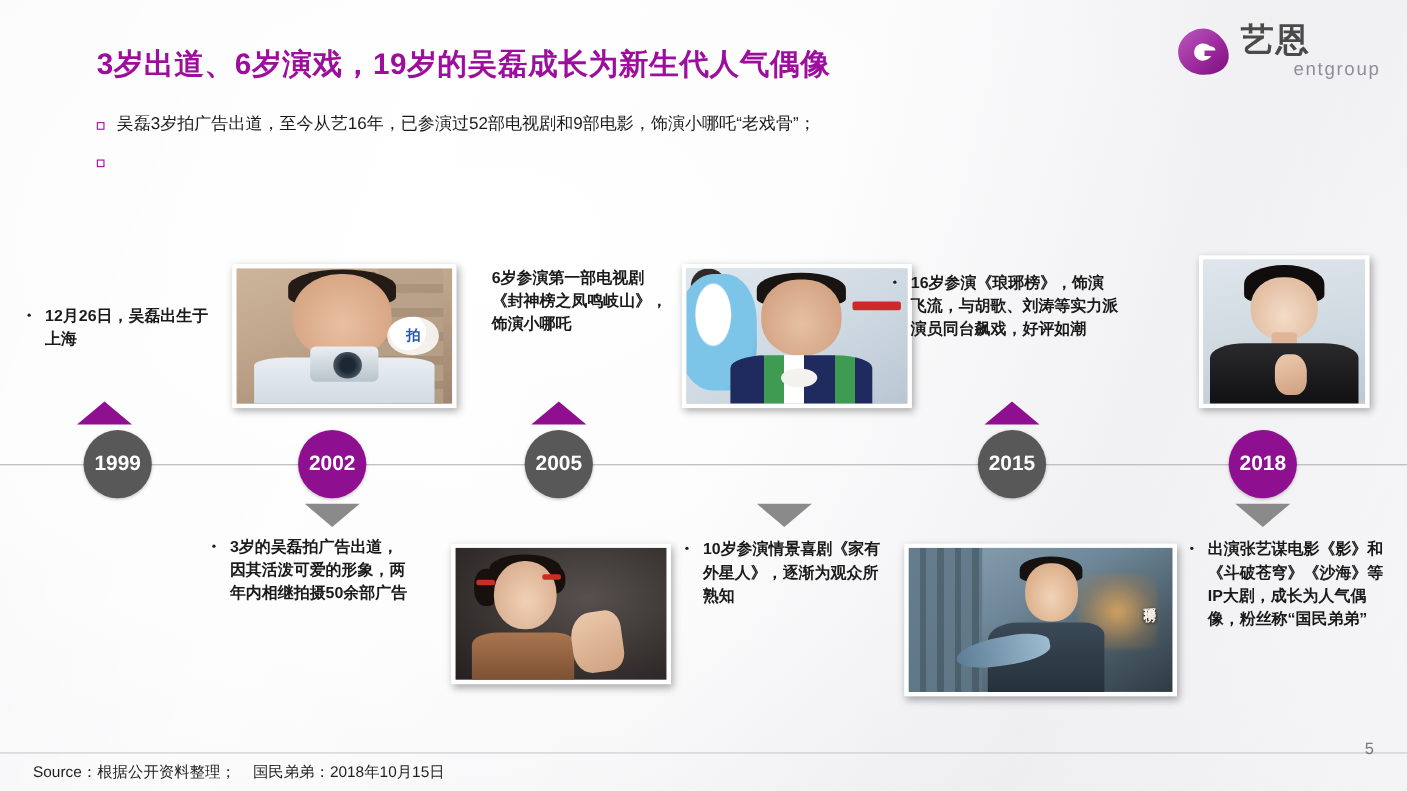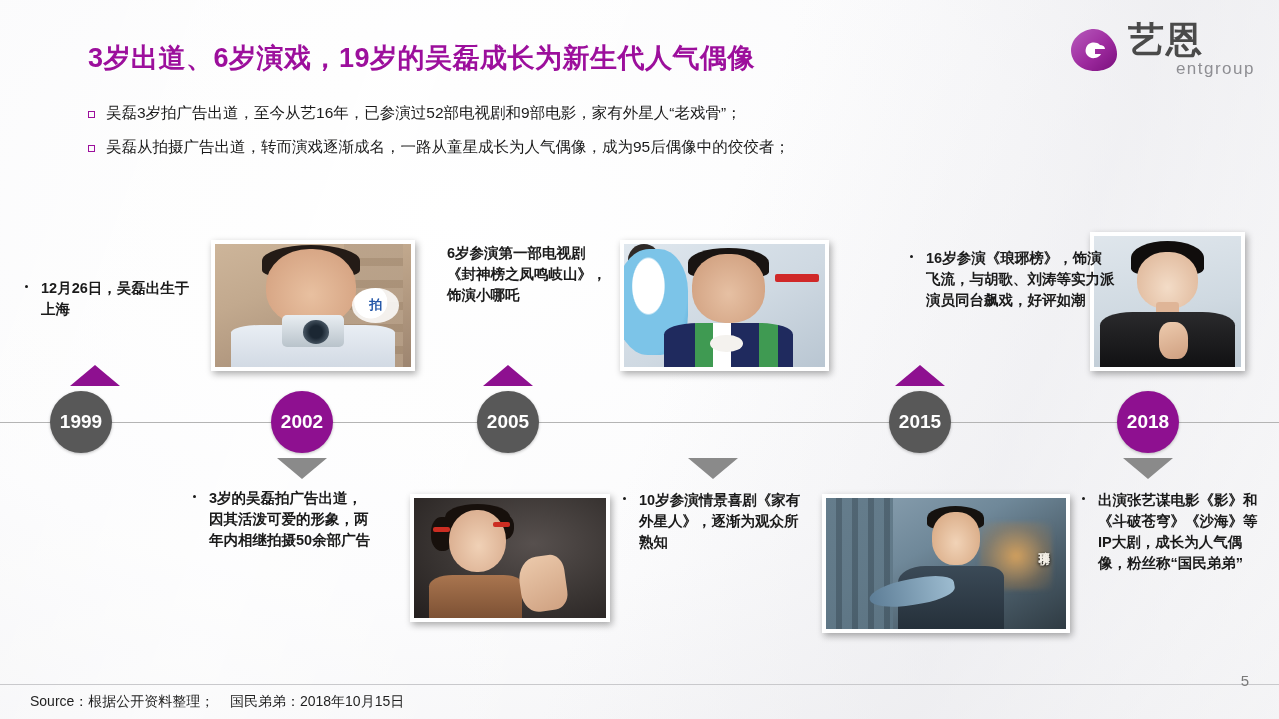--- a/index.html
+++ b/index.html
@@ -49,21 +49,21 @@
     height: 46px;
     position: relative;
   }
   .logo-text-wrap {
     display: flex;
     flex-direction: column;
     align-items: flex-start;
     line-height: 1;
   }
   .logo-cn {
-    font-size: 36px;
+    font-size: 30px;
     font-weight: bold;
     color: #4a4a4a;
     letter-spacing: 2px;
   }
   .logo-en {
     font-size: 17px;
     color: #8e8e93;
     letter-spacing: 1.5px;
     margin-top: 2px;
     margin-left: 48px;
@@ -393,25 +393,24 @@
       <span class="logo-cn">艺恩</span>
       <span class="logo-en">entgroup</span>
     </div>
   </div>
 
   <div class="title">3岁出道、6岁演戏，19岁的吴磊成长为新生代人气偶像</div>
 
   <div class="bullets">
     <div class="bullet-row">
       <span class="bullet-marker"></span>
-      <span class="bullet-text">吴磊3岁拍广告出道，至今从艺16年，已参演过52部电视剧和9部电影，家有外星人“老戏骨”；</span>
+      <span class="bullet-text">吴磊3岁拍广告出道，至今从艺16年，已参演过52部电视剧和9部电影，饰演小哪吒“老戏骨”；</span>
     </div>
     <div class="bullet-row">
       <span class="bullet-marker"></span>
-      <span class="bullet-text">吴磊从拍摄广告出道，转而演戏逐渐成名，一路从童星成长为人气偶像，成为95后偶像中的佼佼者；</span>
     </div>
   </div>
 
   <div class="axis"></div>
 
   <div class="photo" style="left:211px; top:240px; width:204px; height:131px;">
     <div class="scene sc-camera">
       <div class="shelf"></div>
       <div class="hair"></div>
       <div class="head"></div>
@@ -469,36 +468,36 @@
     </div>
   </div>
 
   <div class="tri up" style="left:70px;  top:365px;"></div>
   <div class="tri down" style="left:277px; top:458px;"></div>
   <div class="tri up" style="left:483px; top:365px;"></div>
   <div class="tri down" style="left:688px; top:458px;"></div>
   <div class="tri up" style="left:895px; top:365px;"></div>
   <div class="tri down" style="left:1123px;top:458px;"></div>
 
-  <div class="node gray" style="left:50px;">1999</div>
+  <div class="node gray" style="left:76px;">1999</div>
   <div class="node purple" style="left:271px;">2002</div>
   <div class="node gray" style="left:477px;">2005</div>
   <div class="node gray" style="left:889px;">2015</div>
   <div class="node purple" style="left:1117px;">2018</div>
 
   <div class="tblock bulleted" style="left:25px; top:278px; width:172px;">
     <span class="dot"></span>
     <span class="body">12月26日，吴磊出生于上海</span>
   </div>
 
   <div class="tblock" style="left:447px; top:243px; width:160px;">
     <span class="body">6岁参演第一部电视剧《封神榜之凤鸣岐山》，饰演小哪吒</span>
   </div>
 
-  <div class="tblock bulleted" style="left:910px; top:248px; width:205px;">
+  <div class="tblock bulleted" style="left:812px; top:248px; width:205px;">
     <span class="dot"></span>
     <span class="body">16岁参演《琅琊榜》，饰演飞流，与胡歌、刘涛等实力派演员同台飙戏，好评如潮</span>
   </div>
 
   <div class="tblock bulleted" style="left:193px; top:488px; width:180px;">
     <span class="dot"></span>
     <span class="body">3岁的吴磊拍广告出道，因其活泼可爱的形象，两年内相继拍摄50余部广告</span>
   </div>
 
   <div class="tblock bulleted" style="left:623px; top:490px; width:180px;">

